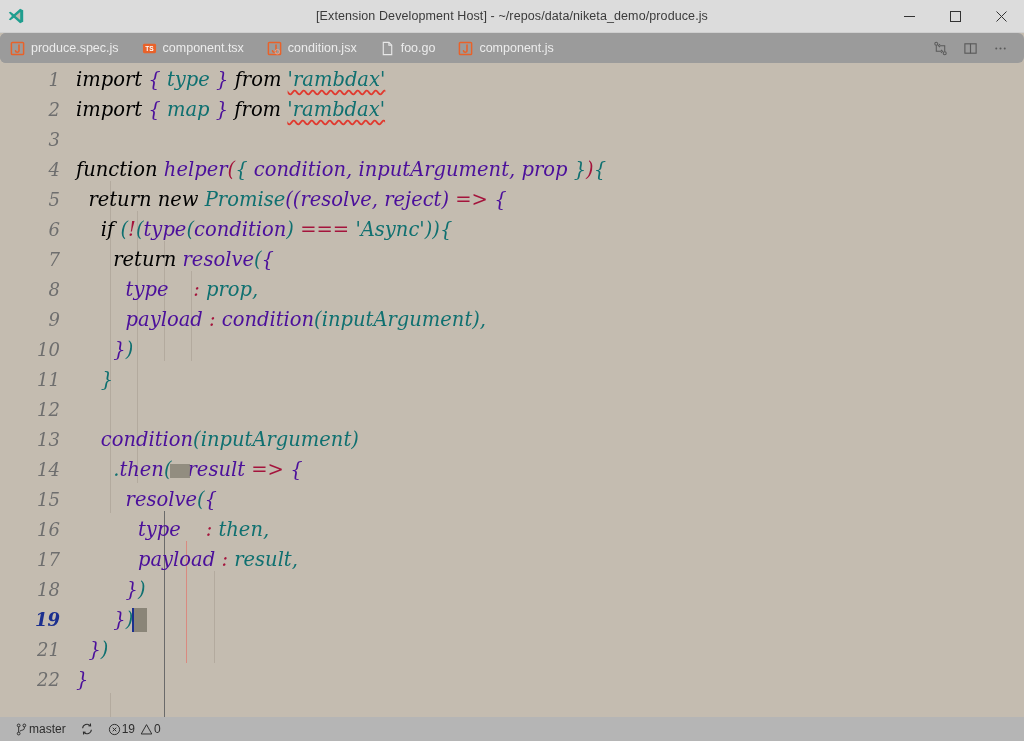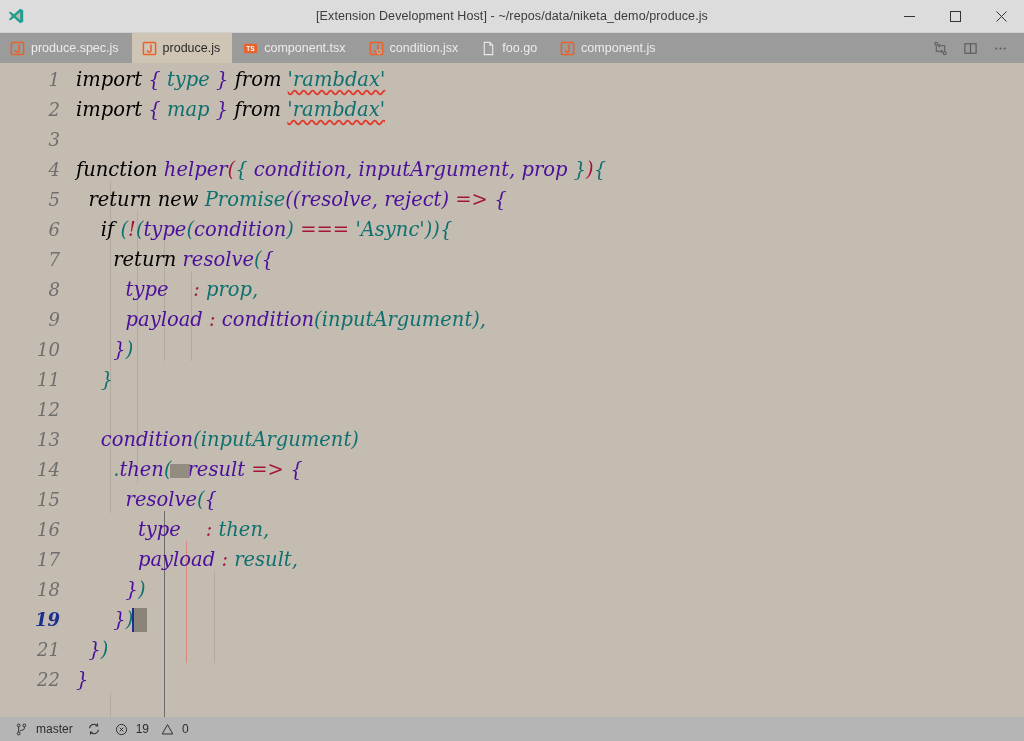--- a/index.html
+++ b/index.html
@@ -64,20 +64,21 @@
 
   
   .tabbar {
     height: 30px;
     flex: 0 0 30px;
     background: #9b9b9b;
     display: flex;
     align-items: stretch;
     position: relative;
     overflow: hidden;
+    border-radius: 6px;
   }
   .tabs {
     display: flex;
     align-items: stretch;
     height: 30px;
   }
   .tab {
     display: flex;
     align-items: center;
     gap: 6px;
@@ -234,21 +235,21 @@
     display: flex;
     align-items: center;
     font-size: 12px;
     color: #2d2d2d;
     padding-left: 8px;
     gap: 0px;
   }
   .status-item {
     display: flex;
     align-items: center;
-    gap: 8px;
+    gap: 1px;
     padding: 0 7px;
     height: 24px;
     cursor: pointer;
   }
   .status-icon {
     display: inline-flex;
     align-items: center;
     justify-content: center;
   }
 </style>
@@ -290,29 +291,20 @@
       <div class="tab">
         <span class="tab-icon">
           <svg width="15" height="15" viewBox="0 0 16 16">
             <rect x="1.5" y="1.5" width="13" height="13" rx="1" fill="none" stroke="#e8622a" stroke-width="1.6"></rect>
             <path d="M9.6 4.2 L9.6 10.2 C9.6 11.4 8.7 12 7.7 12 C6.7 12 6 11.4 5.9 10.5" fill="none" stroke="#e8622a" stroke-width="1.7" stroke-linecap="round"></path>
           </svg>
         </span>
         <span>produce.spec.js</span>
       </div>
 
-      <div class="tab active">
-        <span class="tab-icon">
-          <svg width="15" height="15" viewBox="0 0 16 16">
-            <rect x="1.5" y="1.5" width="13" height="13" rx="1" fill="none" stroke="#e8622a" stroke-width="1.6"></rect>
-            <path d="M9.6 4.2 L9.6 10.2 C9.6 11.4 8.7 12 7.7 12 C6.7 12 6 11.4 5.9 10.5" fill="none" stroke="#e8622a" stroke-width="1.7" stroke-linecap="round"></path>
-          </svg>
-        </span>
-        <span>produce.js</span>
-      </div>
 
       <div class="tab">
         <span class="tab-icon">
           <svg width="15" height="15" viewBox="0 0 16 16">
             <rect x="1" y="3" width="14" height="10" rx="1.5" fill="#e8622a"></rect>
             <text x="8" y="11" font-size="7" font-family="Liberation Sans, sans-serif" font-weight="bold" fill="#fff" text-anchor="middle">TS</text>
           </svg>
         </span>
         <span>component.tsx</span>
       </div>

